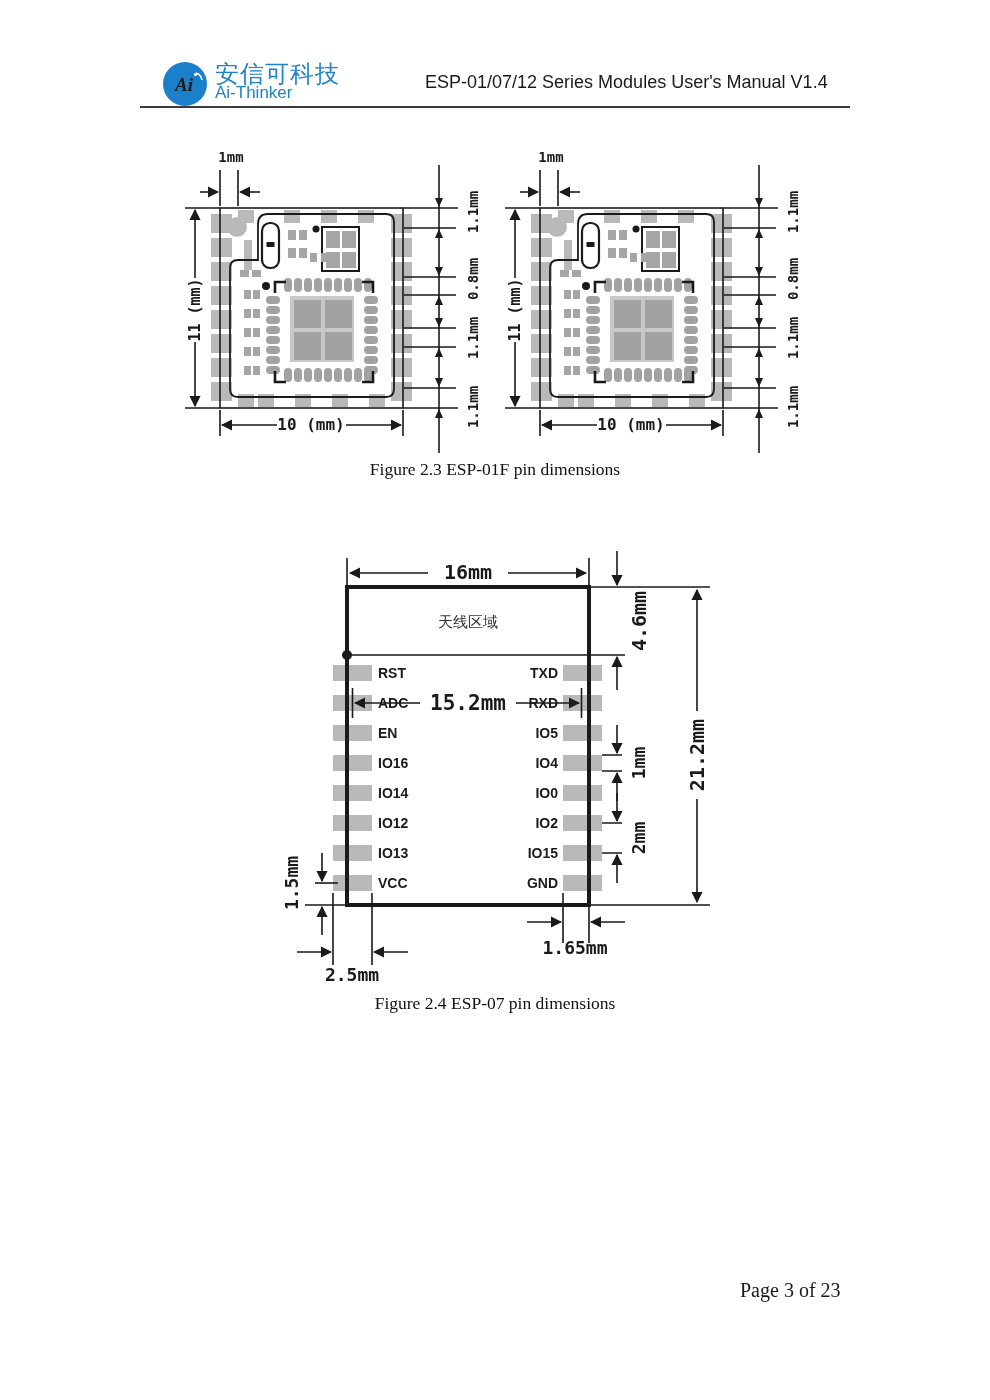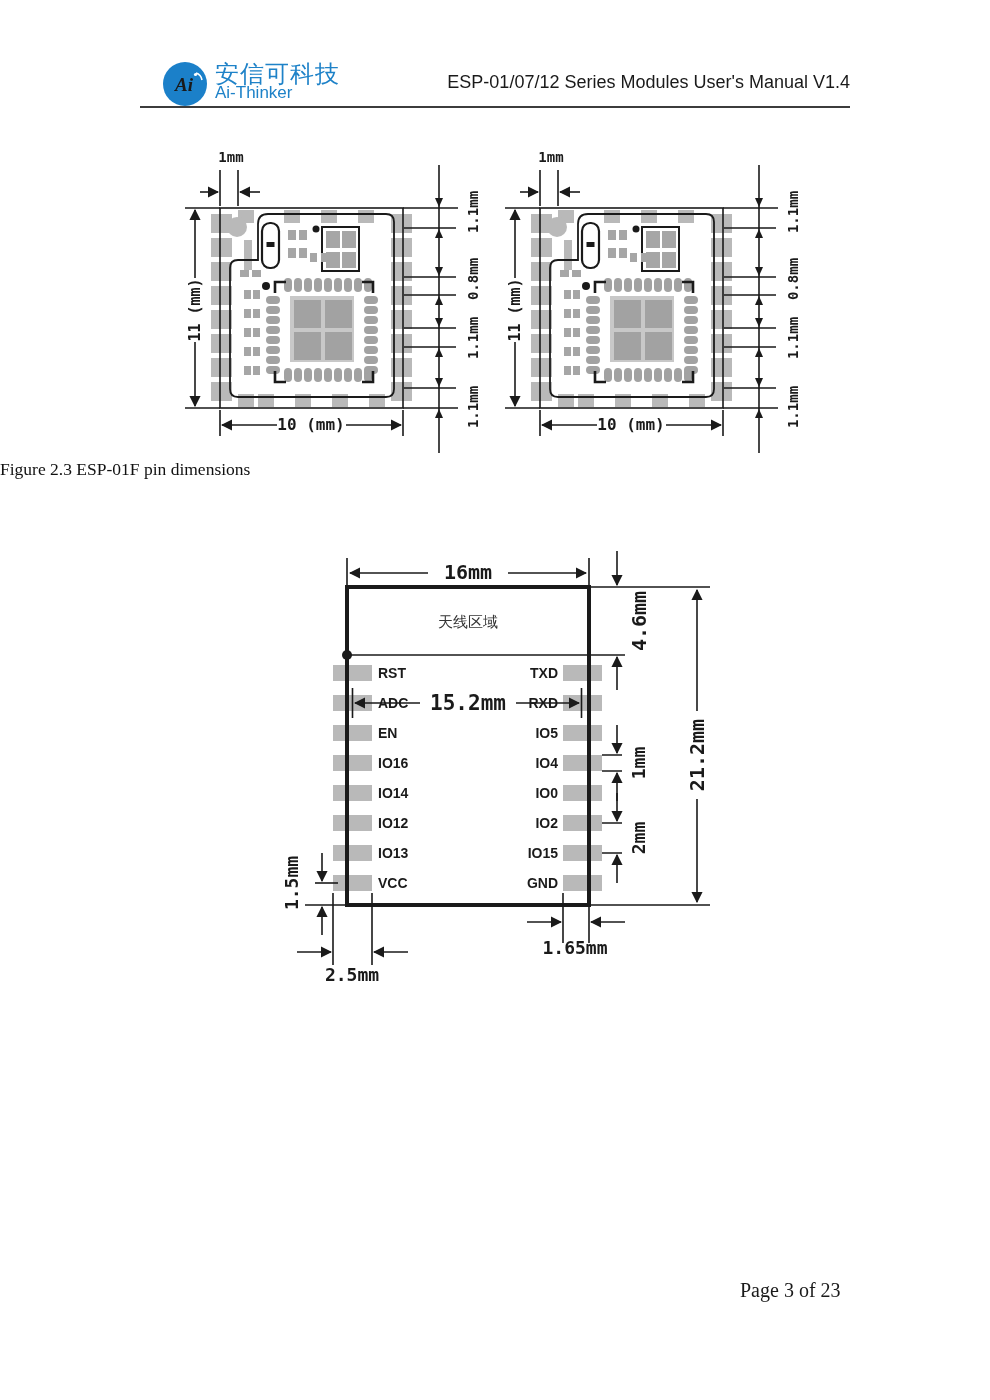--- a/index.html
+++ b/index.html
@@ -4,25 +4,25 @@
 <style>
   html,body{margin:0;padding:0;background:#fff;}
   .page{position:relative;width:990px;height:1400px;background:#fff;overflow:hidden;
         font-family:"Liberation Sans",sans-serif;}
   .abs{position:absolute;}
   
   .brand-cn{position:absolute;left:215px;top:58px;font-size:24px;font-weight:400;
             color:#1e82c8;letter-spacing:1px;font-family:"Liberation Sans",sans-serif;}
   .brand-en{position:absolute;left:215px;top:83px;font-size:17px;font-weight:400;
             color:#1e82c8;font-family:"Liberation Sans",sans-serif;}
-  .doc-title{position:absolute;left:425px;top:72px;width:425px;text-align:right;
+  .doc-title{position:absolute;left:425px;top:72px;width:425px;text-align:left;
              font-size:18px;color:#1a1a1a;font-family:"Liberation Sans",sans-serif;}
   .header-rule{position:absolute;left:140px;top:106px;width:710px;height:2px;background:#3c3c3c;}
   
-  .fig-caption{position:absolute;left:0;width:990px;font-size:17.5px;
+  .fig-caption{position:absolute;left:0;width:990px;text-align:center;font-size:17.5px;
                color:#111;font-family:"Liberation Serif",serif;}
   .copyright{position:absolute;left:160px;top:1296px;font-size:13.5px;color:#9f9f9f;
              font-family:"Liberation Serif",serif;}
   .page-num{position:absolute;left:740px;top:1279px;font-size:20px;color:#1a1a1a;
             font-family:"Liberation Serif",serif;}
   
   text{fill:#1a1a1a;}
   .dim  {font:700 14px "DejaVu Sans Mono",monospace;}
   .dim15{font:700 15px "DejaVu Sans Mono",monospace;}
   .dim16{font:700 16px "DejaVu Sans Mono",monospace;}
@@ -302,16 +302,17 @@
       <line class="dline" x1="138" y1="407" x2="104" y2="407" marker-end="url(#arr)"></line>
       <text x="82" y="436" text-anchor="middle" class="dim18">2.5mm</text>
 
       <path class="dline" d="M293,348 V398 M319,362 V398"></path>
       <line class="dline" x1="257" y1="377" x2="291" y2="377" marker-end="url(#arr)"></line>
       <line class="dline" x1="355" y1="377" x2="321" y2="377" marker-end="url(#arr)"></line>
       <text x="305" y="409" text-anchor="middle" class="dim18">1.65mm</text>
     </g>
   </svg>
 
+  <div class="fig-caption" style="top:993px">Figure 2.4 ESP-07 pin dimensions</div>
 
   <div class="page-num">Page 3 of 23</div>
 
 </div>
 
 </body></html>

